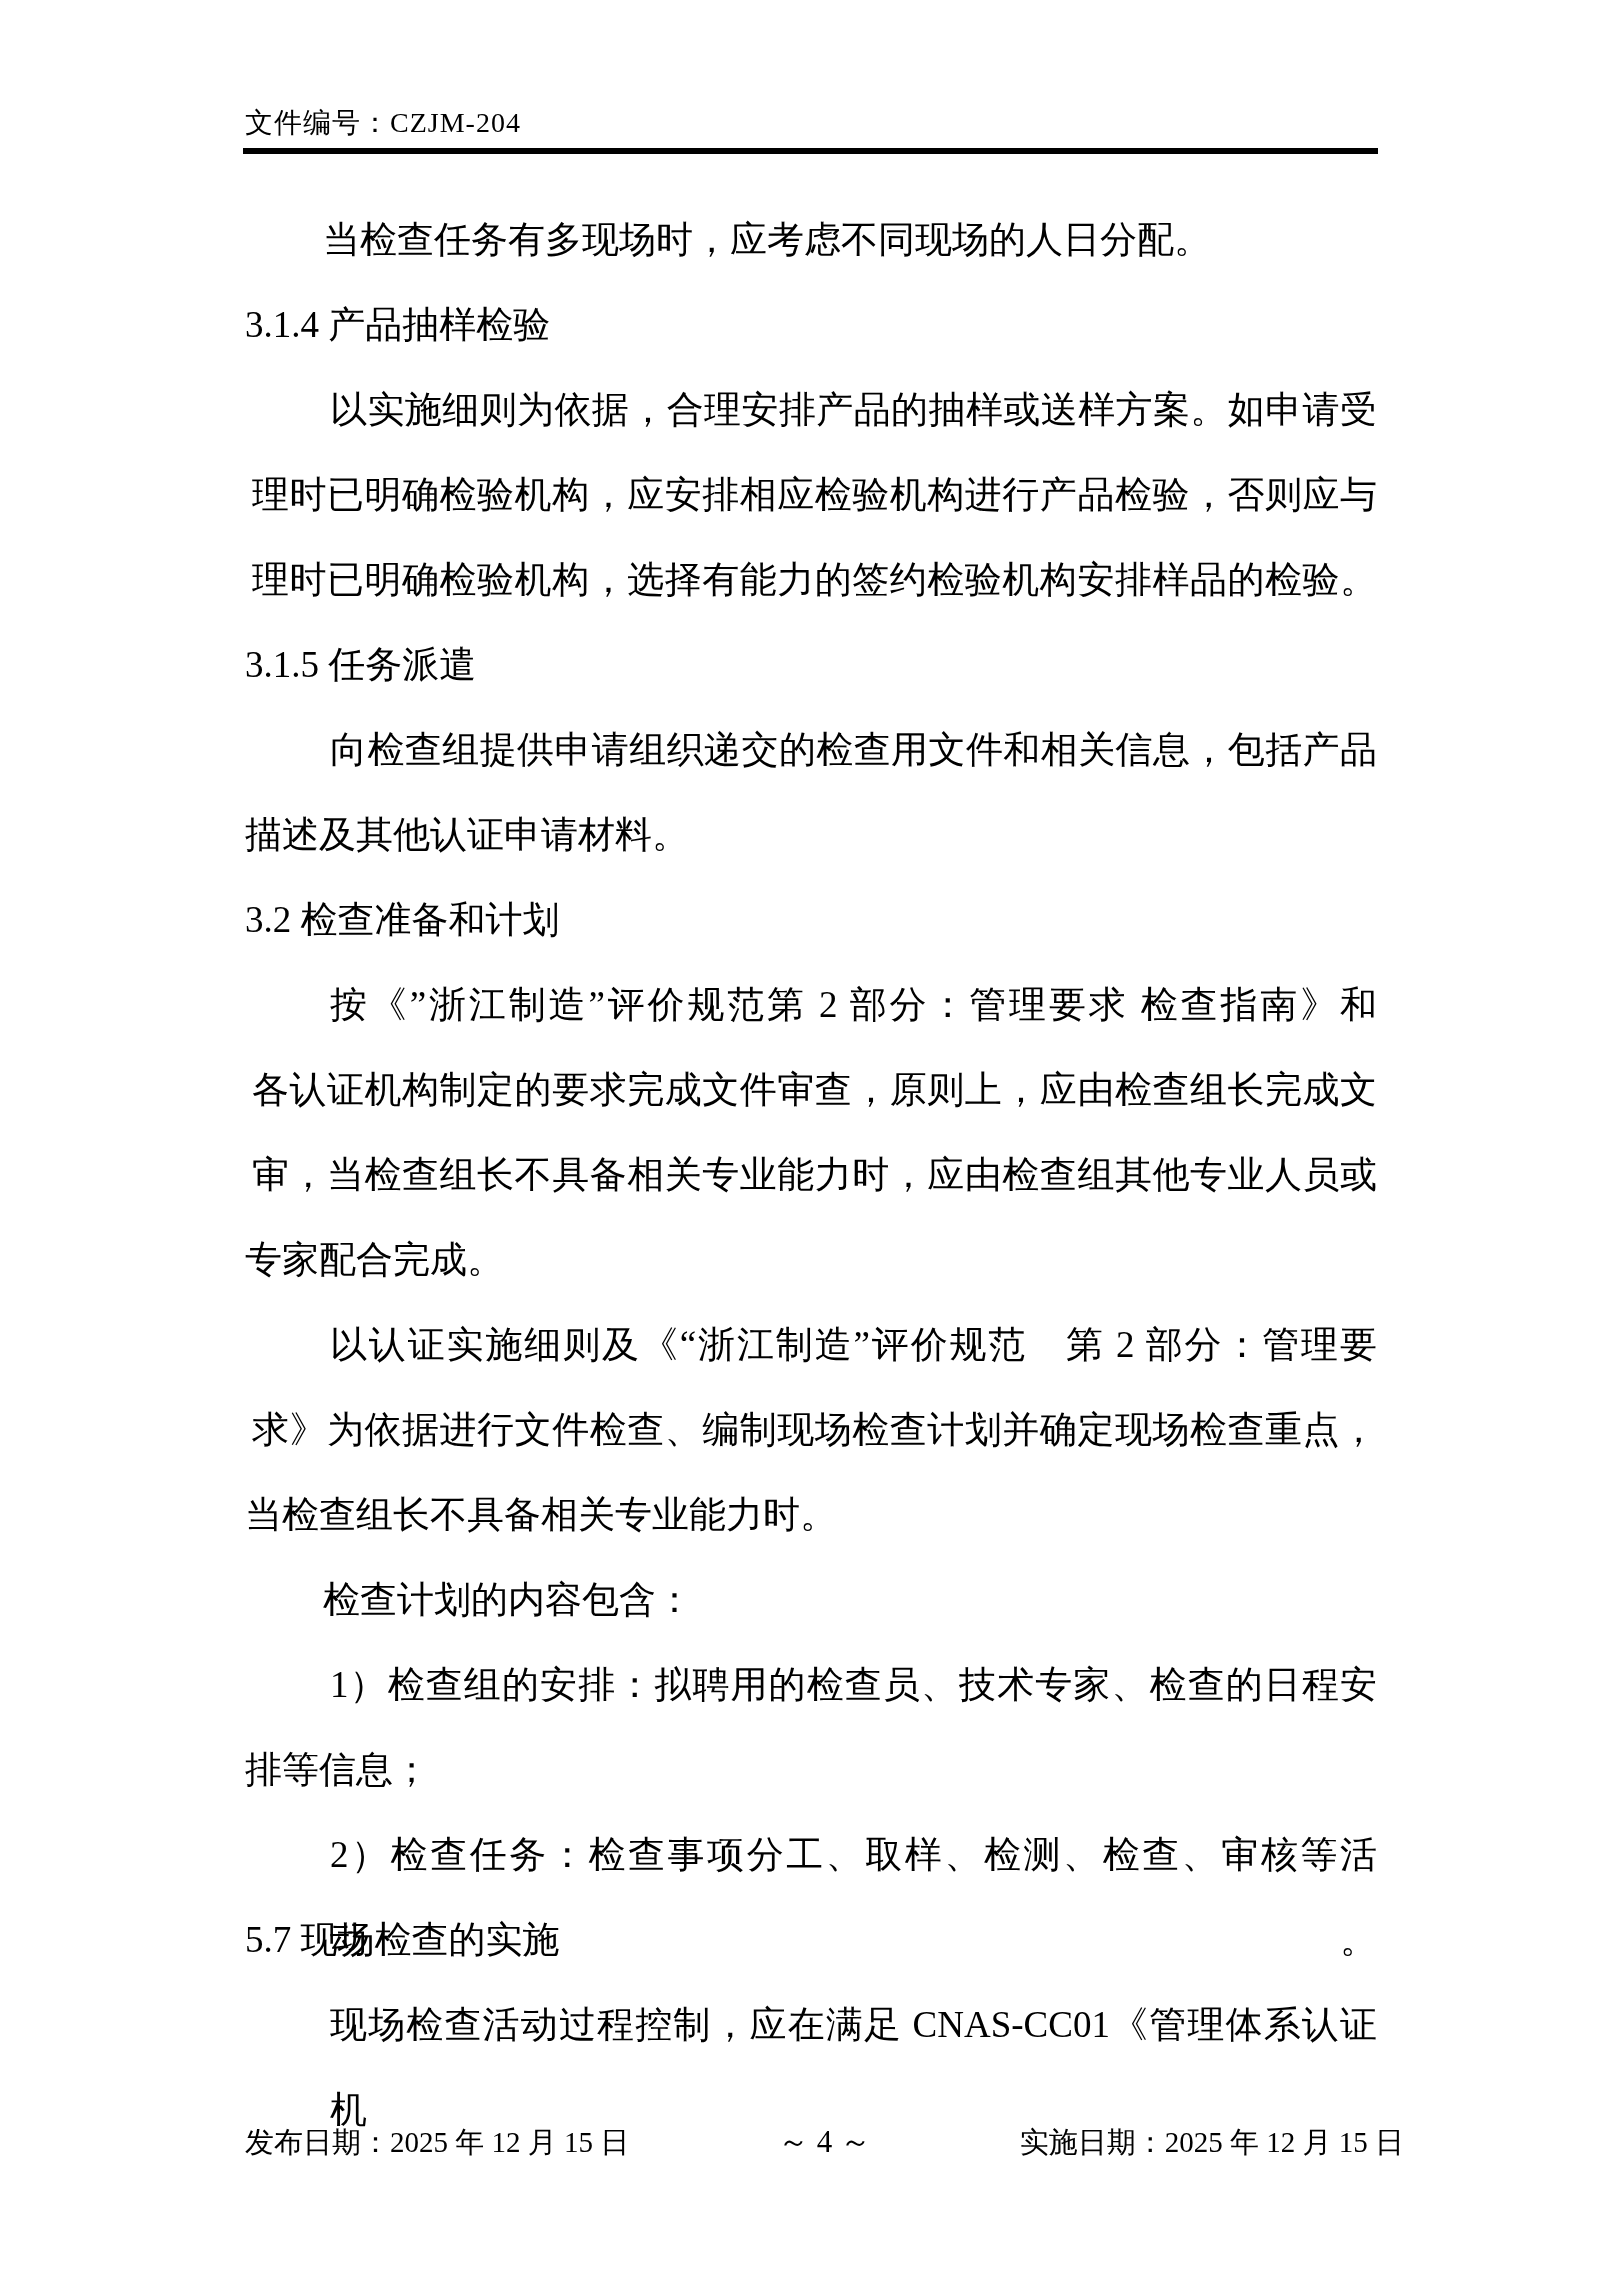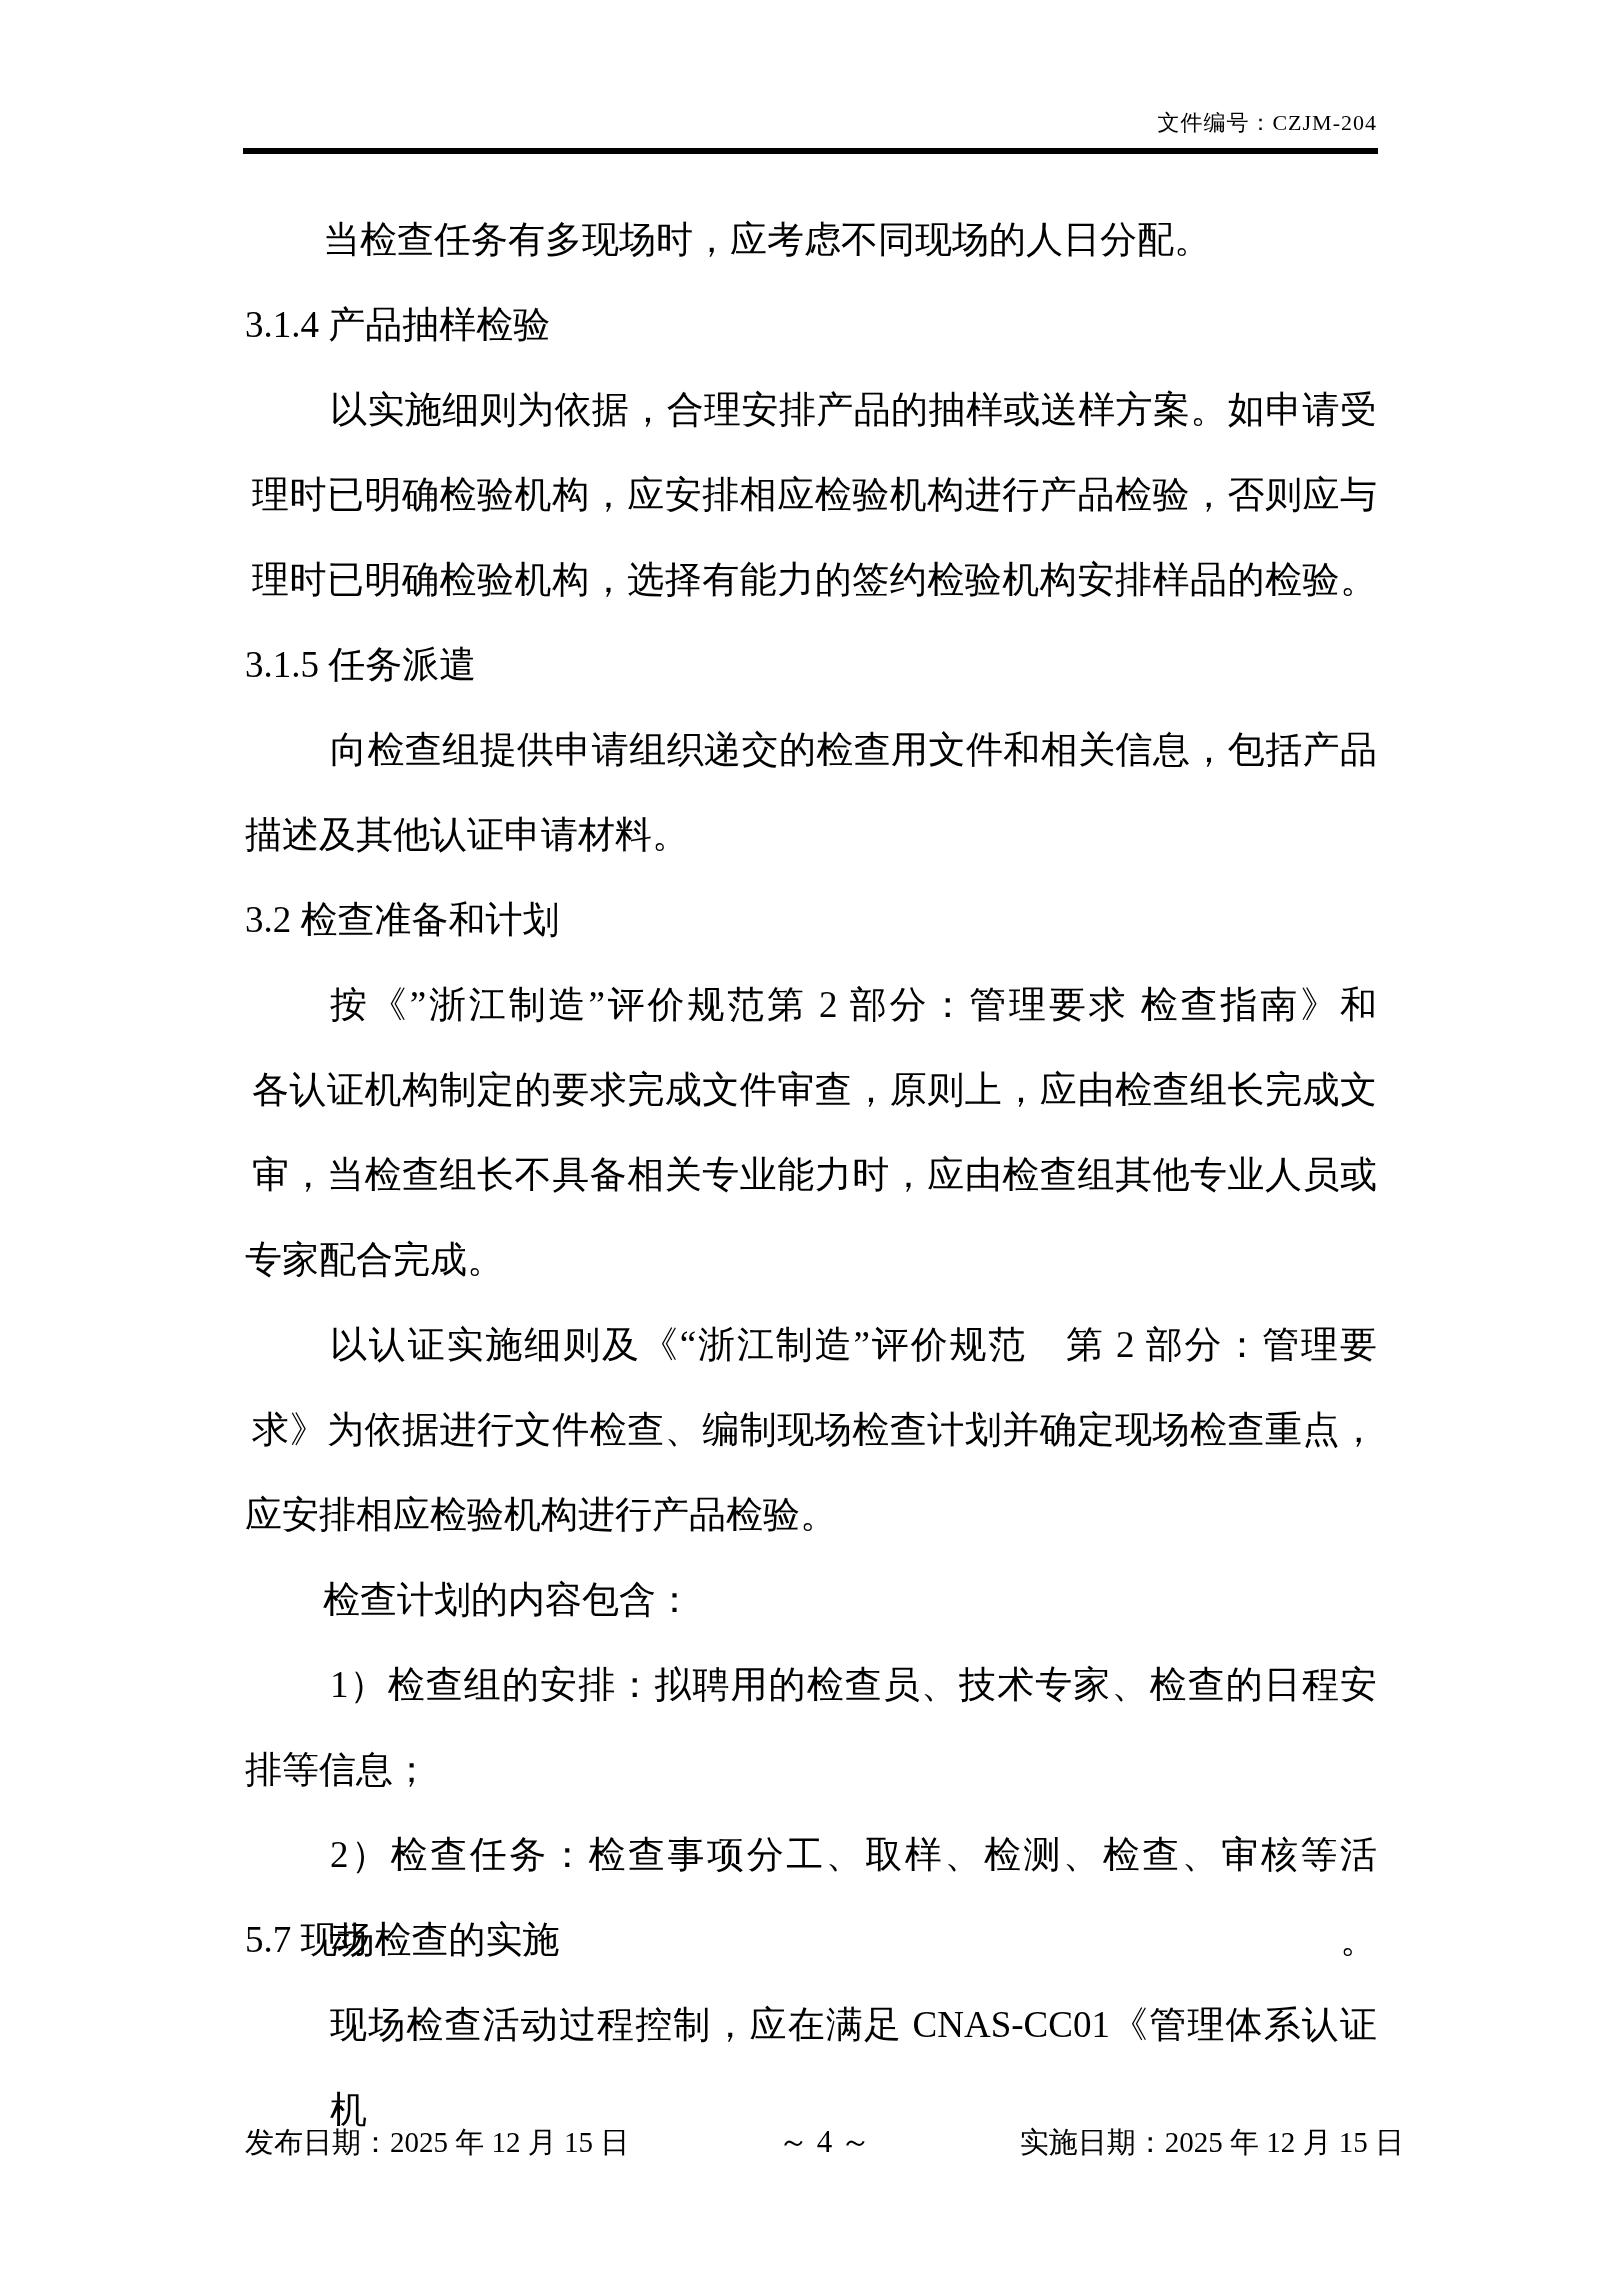--- a/index.html
+++ b/index.html
@@ -8,22 +8,22 @@
     width:1621px; height:2293px;
     margin:0 auto;
     background:#ffffff;
     color:#000000;
     font-family:"Liberation Serif","DejaVu Serif",serif;
     overflow:hidden;
   }
   .doc-number {
     position:absolute;
     top:101px; left:245px; width:1132px;
-    text-align:right;
-    font-size:22px;
+    text-align:left;
+    font-size:28px;
     line-height:43px;
     letter-spacing:1px;
   }
   .header-rule {
     position:absolute;
     top:148px; left:243px;
     width:1135px; height:5.9px;
     background:#000;
   }
   .doc-body {
@@ -72,21 +72,21 @@
     <div class="line">3.1.5 任务派遣</div>
     <div class="line indent justify">向检查组提供申请组织递交的检查用文件和相关信息，包括产品</div>
     <div class="line">描述及其他认证申请材料。</div>
     <div class="line">3.2 检查准备和计划</div>
     <div class="line indent justify">按《”浙江制造”评价规范第 2 部分：管理要求 检查指南》和</div>
     <div class="line justify">各认证机构制定的要求完成文件审查，原则上，应由检查组长完成文</div>
     <div class="line justify">审，当检查组长不具备相关专业能力时，应由检查组其他专业人员或</div>
     <div class="line">专家配合完成。</div>
     <div class="line indent justify">以认证实施细则及《“浙江制造”评价规范　第 2 部分：管理要</div>
     <div class="line justify">求》为依据进行文件检查、编制现场检查计划并确定现场检查重点，</div>
-    <div class="line">应安排相应检验机构进行产品检验。</div>
+    <div class="line">当检查组长不具备相关专业能力时。</div>
     <div class="line indent">检查计划的内容包含：</div>
     <div class="line indent justify">1）检查组的安排：拟聘用的检查员、技术专家、检查的日程安</div>
     <div class="line">排等信息；</div>
     <div class="line indent justify">2）检查任务：检查事项分工、取样、检测、检查、审核等活动。</div>
     <div class="line">5.7 现场检查的实施</div>
     <div class="line indent justify">现场检查活动过程控制，应在满足 CNAS-CC01《管理体系认证机</div>
   </div>
 
   <div class="footer">
     <span class="release-date">发布日期：2025 年 12 月 15 日</span>

